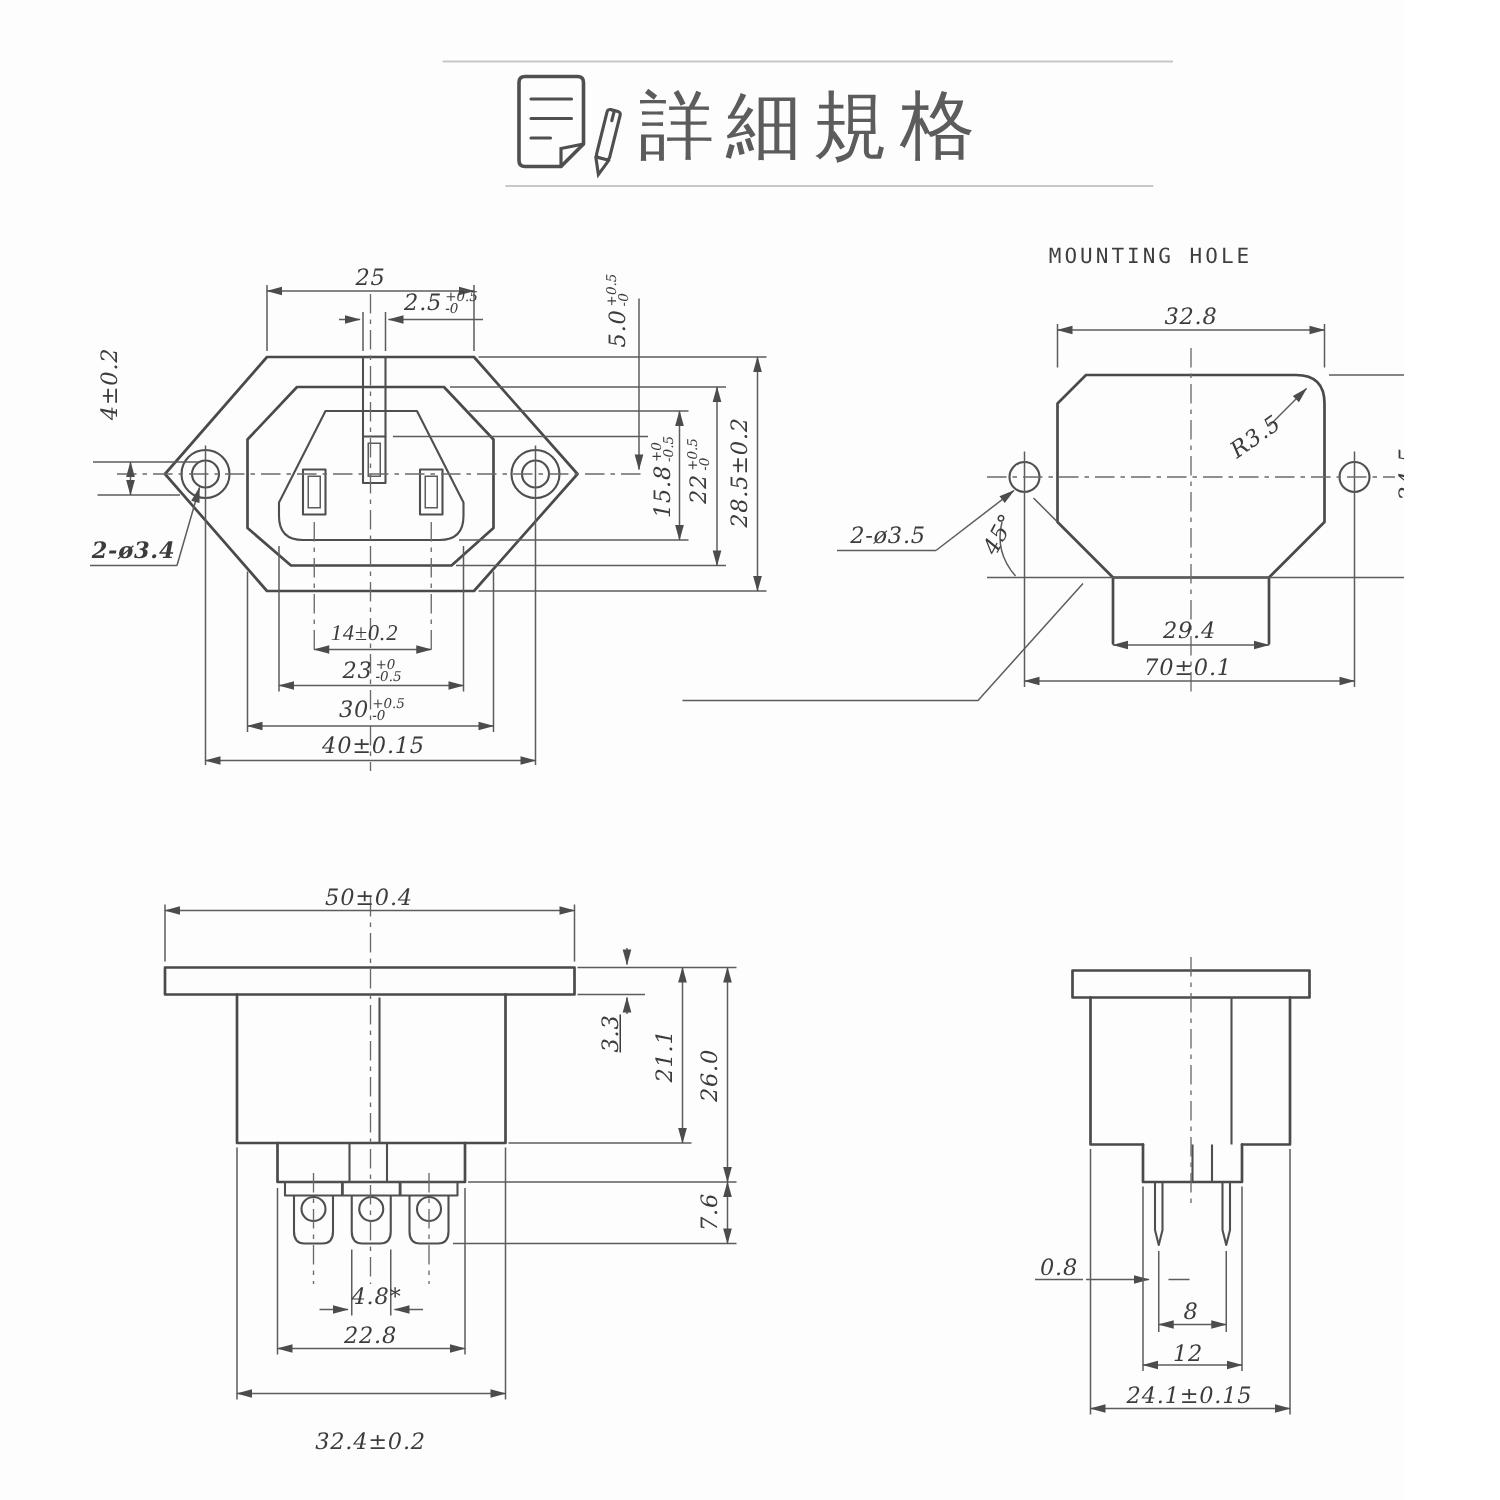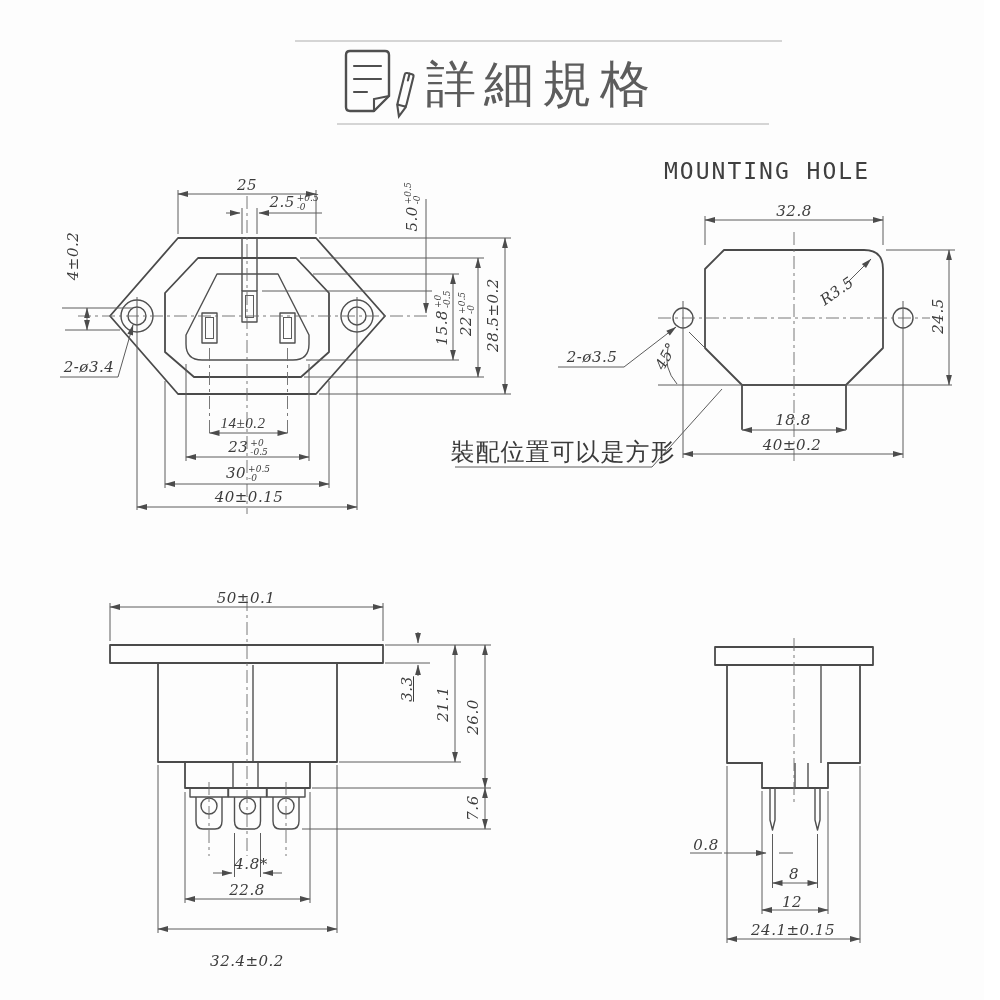--- a/index.html
+++ b/index.html
@@ -1,38 +1,38 @@
 <!DOCTYPE html>
 <html><head>
 <meta charset="utf-8">
 <style>
   html,body{margin:0;padding:0;background:#ffffff;}
   #canvas{position:relative;width:936px;height:1000px;background:#fdfdfd;overflow:hidden;
-          font-family:"DejaVu Sans","Liberation Sans",sans-serif;padding-left:48px;}
+          font-family:"DejaVu Sans","Liberation Sans",sans-serif;}
   svg{position:absolute;left:0;top:0;}
   .ol{fill:none;stroke:#4a4a4a;stroke-width:1.8;stroke-linejoin:round;stroke-linecap:round;}
   .ml{fill:none;stroke:#4f4f4f;stroke-width:1.4;stroke-linejoin:round;}
   .tn{fill:none;stroke:#5c5c5c;stroke-width:1;}
   .cl{fill:none;stroke:#6a6a6a;stroke-width:0.9;stroke-dasharray:13 4 3 4;}
   .ic{fill:none;stroke:#4f4f4f;stroke-width:2.4;stroke-linejoin:round;stroke-linecap:round;}
   .ic2{fill:none;stroke:#4f4f4f;stroke-width:2.1;stroke-linecap:round;}
   .hd{fill:none;stroke:#c7c7c7;stroke-width:1.4;}
   .dim{position:absolute;transform:translate(-50%,-50%);
        font:italic 15px "DejaVu Serif","Liberation Serif",serif;
        color:#3c3c3c;white-space:nowrap;letter-spacing:.5px;}
   .rot{transform:translate(-50%,-50%) rotate(-90deg);}
   .r35{transform:translate(-50%,-50%) rotate(-35deg);}
   .r62{transform:translate(-50%,-50%) rotate(-62deg);}
   .ul{text-decoration:underline;}
   .tol{display:inline-flex;flex-direction:column;vertical-align:middle;
        margin-left:2px;line-height:.95;font-size:9px;letter-spacing:0;}
   .tol span{display:block;}
   .cadcap{position:absolute;transform:translate(-50%,-50%);
        font-family:"DejaVu Sans Mono","Liberation Mono",monospace;
-       font-size:23px;letter-spacing:2px;color:#3f3f3f;white-space:nowrap;}
+       font-size:14px;letter-spacing:2px;color:#3f3f3f;white-space:nowrap;}
   .cjk{position:absolute;transform:translate(-50%,-50%);
        font-family:"DejaVu Sans","Liberation Sans",sans-serif;
        font-size:24px;color:#3a3a3a;letter-spacing:1px;white-space:nowrap;}
   .pagetitle{position:absolute;transform:translate(-50%,-50%);
        font-family:"DejaVu Sans","Liberation Sans",sans-serif;
        font-size:50px;color:#5c5c5c;letter-spacing:8px;white-space:nowrap;}
 </style>
 </head>
 <body>
 
@@ -216,62 +216,61 @@
       <path class="tn" d="M762,791 V914 M828,791 V914"></path>
       <line class="tn" x1="762" y1="910" x2="828" y2="910" marker-start="url(#ar)" marker-end="url(#ar)"></line>
       <path class="tn" d="M727,766 V943 M860,766 V943"></path>
       <line class="tn" x1="727" y1="939" x2="860" y2="939" marker-start="url(#ar)" marker-end="url(#ar)"></line>
     </g>
   </g>
 </svg>
 
 <div class="pagetitle" style="left:542px;top:84px;">詳細規格</div>
 <div class="cadcap" style="left:767px;top:171px;">MOUNTING HOLE</div>
-<div class="cjk" style="left:563px;top:452px;">裝配位置可以是方形</div>
 
 <div class="dim" style="left:247px;top:185px;"><span>25</span></div>
 <div class="dim" style="left:294px;top:202px;"><span>2.5</span><span class="tol">
         <span>+0.5</span>
         <span>-0</span>
       </span></div>
 <div class="dim rot" style="left:412px;top:207px;"><span>5.0</span><span class="tol">
         <span>+0.5</span>
         <span>-0</span>
       </span></div>
 <div class="dim rot" style="left:73px;top:256px;"><span>4±0.2</span></div>
 <div class="dim rot" style="left:442px;top:318px;"><span>15.8</span><span class="tol">
         <span>+0</span>
         <span>-0.5</span>
       </span></div>
 <div class="dim rot" style="left:466px;top:314px;"><span>22</span><span class="tol">
         <span>+0.5</span>
         <span>-0</span>
       </span></div>
 <div class="dim rot" style="left:493px;top:315px;"><span>28.5±0.2</span></div>
-<div class="dim" style="left:89px;top:367px;"><span>2-ø3.4</span></div>
+<div class="dim" style="left:89px;top:367px;font-weight:bold;"><span>2-ø3.4</span></div>
 <div class="dim" style="left:243px;top:423px;font-family:Liberation Serif, serif;"><span>14±0.2</span></div>
 <div class="dim" style="left:248px;top:447px;"><span>23</span><span class="tol">
         <span>+0</span>
         <span>-0.5</span>
       </span></div>
 <div class="dim" style="left:248px;top:473px;"><span>30</span><span class="tol">
         <span>+0.5</span>
         <span>-0</span>
       </span></div>
 <div class="dim" style="left:249px;top:497px;"><span>40±0.15</span></div>
 
 <div class="dim" style="left:794px;top:211px;"><span>32.8</span></div>
 <div class="dim r35" style="left:837px;top:291px;"><span>R3.5</span></div>
 <div class="dim rot" style="left:938px;top:316px;"><span>24.5</span></div>
 <div class="dim" style="left:592px;top:357px;"><span>2-ø3.5</span></div>
 <div class="dim r62" style="left:666px;top:356px;"><span>45°</span></div>
-<div class="dim" style="left:793px;top:420px;"><span>18.8</span></div>
-<div class="dim" style="left:792px;top:445px;"><span>40±0.2</span></div>
-
-<div class="dim" style="left:246px;top:598px;"><span>50±0.1</span></div>
+<div class="dim" style="left:793px;top:420px;"><span>29.4</span></div>
+<div class="dim" style="left:792px;top:445px;"><span>70±0.1</span></div>
+
+<div class="dim" style="left:246px;top:598px;"><span>50±0.4</span></div>
 <div class="dim rot ul" style="left:407px;top:689px;"><span>3.3</span></div>
 <div class="dim rot" style="left:443px;top:704px;"><span>21.1</span></div>
 <div class="dim rot" style="left:473px;top:717px;"><span>26.0</span></div>
 <div class="dim rot" style="left:473px;top:808px;"><span>7.6</span></div>
 <div class="dim" style="left:251px;top:864px;"><span>4.8*</span></div>
 <div class="dim" style="left:247px;top:890px;"><span>22.8</span></div>
 <div class="dim" style="left:247px;top:961px;"><span>32.4±0.2</span></div>
 
 <div class="dim" style="left:706px;top:845px;"><span>0.8</span></div>
 <div class="dim" style="left:794px;top:874px;"><span>8</span></div>

